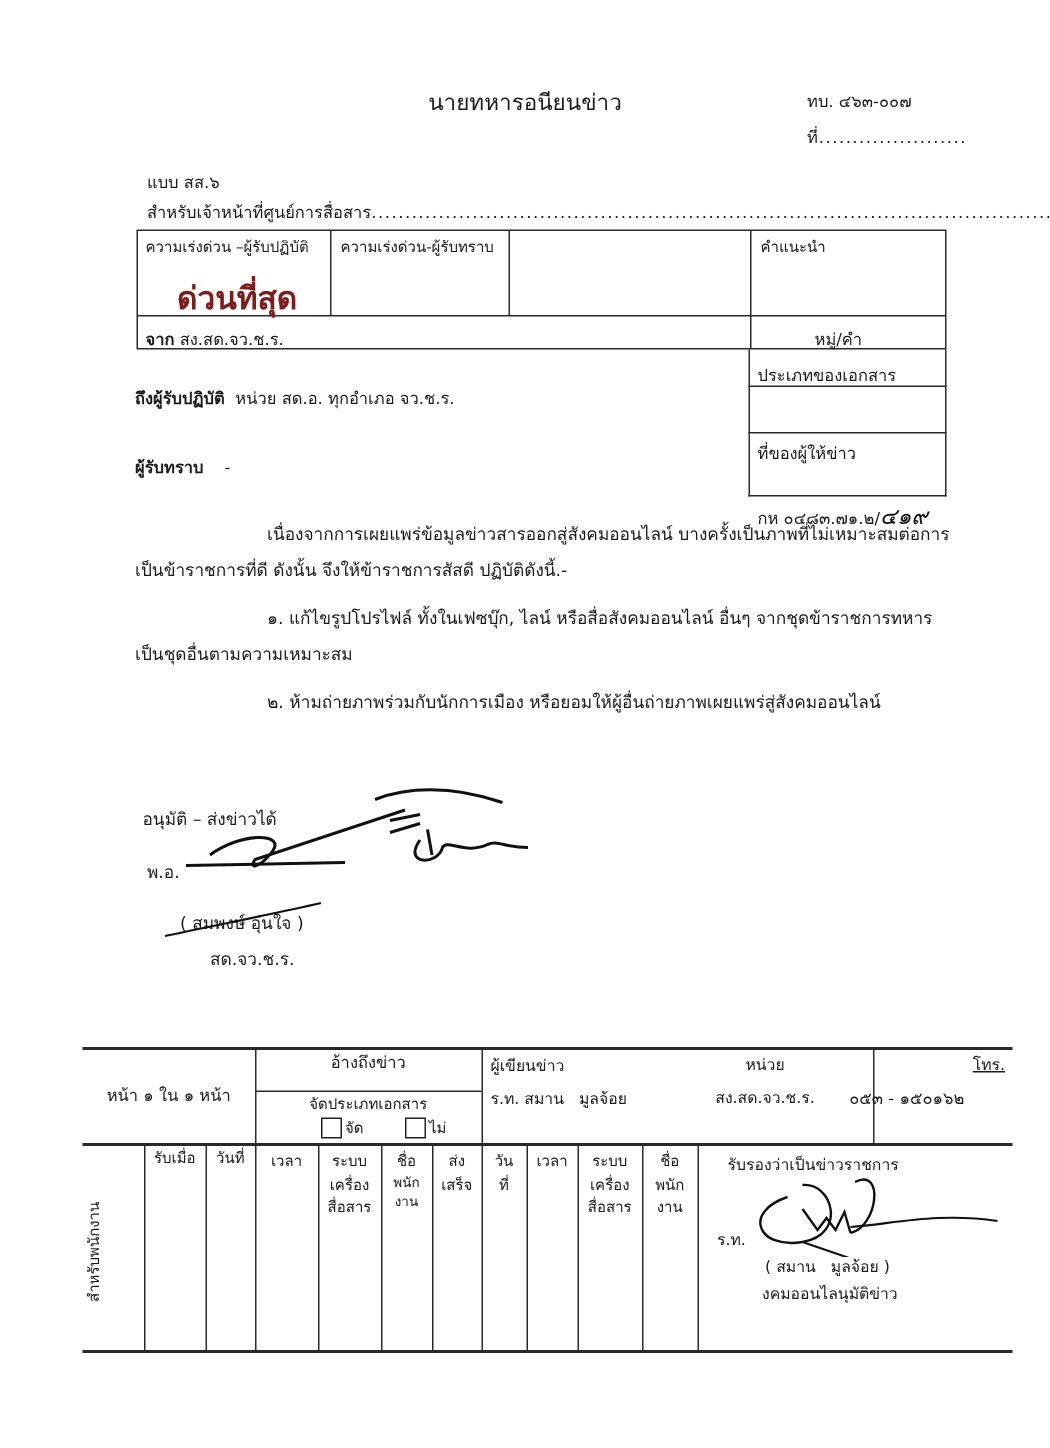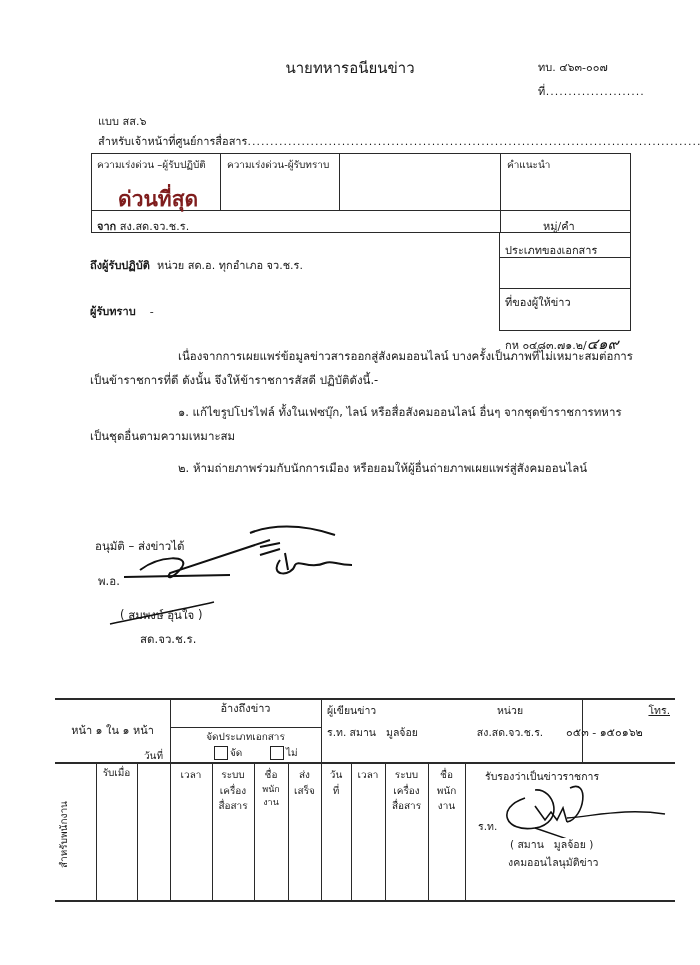--- a/index.html
+++ b/index.html
@@ -144,21 +144,21 @@
 <div class="bcell" style="left:465px; top:702px; width:90px; font-size:10.5px;">หน่วย</div>
 <div class="bcell" style="left:450px; top:724px; width:120px; font-size:10.5px;">สง.สด.จว.ช.ร.</div>
 <div class="bcell" style="left:582px; top:702px; width:93px; font-size:10.5px; text-align:right; padding-right:5px;text-decoration:underline;">โทร.</div>
 <div class="bcell" style="left:558px; top:724px; width:93px; font-size:11px;">๐๕๓ - ๑๕๐๑๖๒</div>
 
 <div class="vertical-text">สำหรับพนักงาน</div>
 
 <div class="bcell" style="left:96px; top:765px; width:41px;">
     <div>รับเมื่อ</div>
   </div>
-<div class="bcell" style="left:137px; top:748px; width:33px;">
+<div class="bcell" style="left:137px; top:765px; width:33px;">
     <div>วันที่</div>
   </div>
 <div class="bcell" style="left:170px; top:767px; width:42px;">
     <div>เวลา</div>
   </div>
 <div class="bcell" style="left:212px; top:767px; width:42px;">
   <div>ระบบ</div>
     <div>เครื่อง</div>
     <div>สื่อสาร</div>
 </div>

